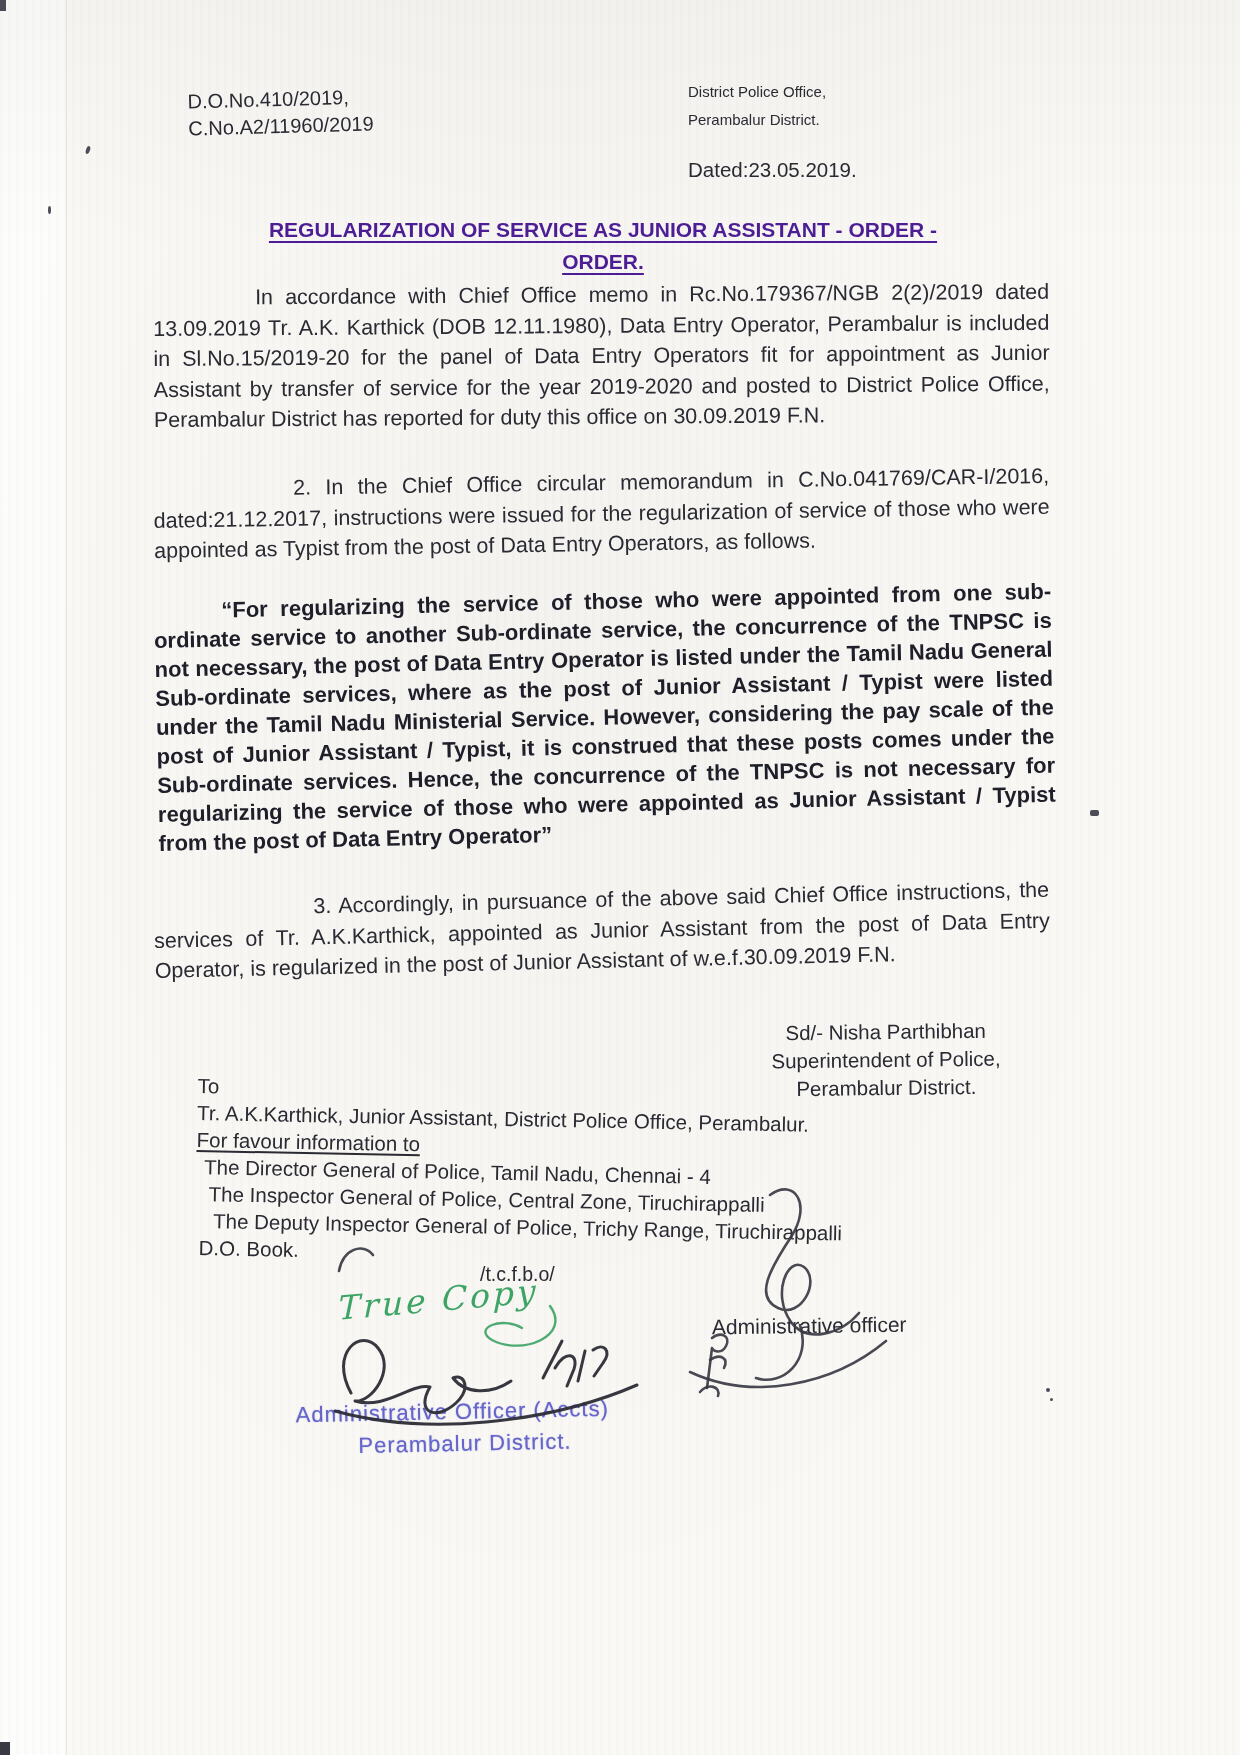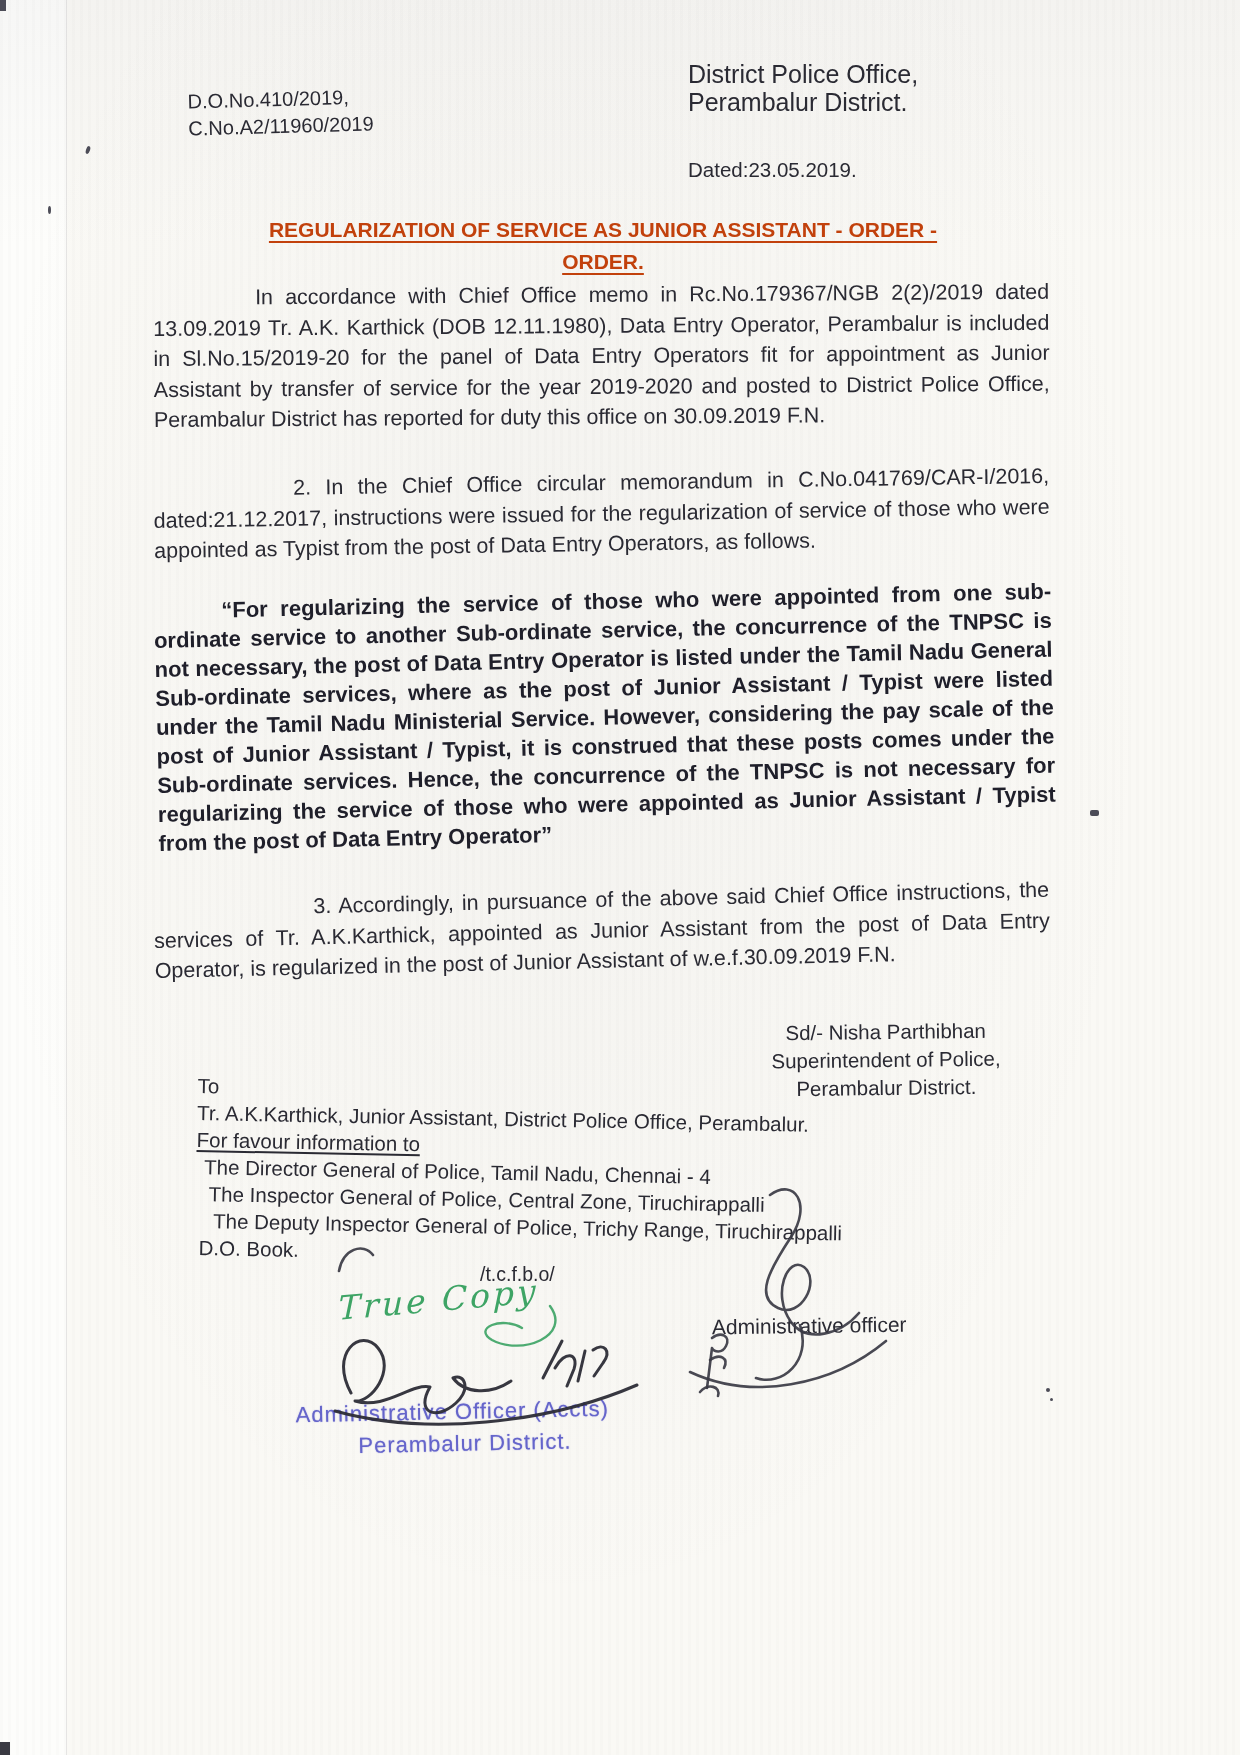--- a/index.html
+++ b/index.html
@@ -14,25 +14,25 @@
     pointer-events:none;}
   .tex2{position:absolute;inset:0;background:
     repeating-linear-gradient(90deg, rgba(0,0,0,0.013) 0 3px, transparent 3px 8px);
     pointer-events:none;}
   .edge-strip{position:absolute;left:0;top:0;width:66px;height:100%;background:#fdfdfb;}
   .edge-line{position:absolute;left:66px;top:0;width:1px;height:100%;background:rgba(110,110,125,0.12);}
   .abs{position:absolute;margin:0;}
   .speck{position:absolute;background:#4c4c57;border-radius:50%;}
 
   .hdr-ref{left:188px;top:86px;font-size:20px;line-height:27px;transform:rotate(-1.6deg);}
-  .hdr-office{left:688px;top:60px;font-size:25px;line-height:28px;}
+  .hdr-office{left:688px;top:78px;font-size:15px;line-height:28px;}
   .hdr-date{left:688px;top:158px;font-size:20.5px;}
 
   .title{left:153px;top:214px;width:900px;text-align:center;font-weight:bold;
-         font-size:21px;line-height:32px;color:#c2410c;}
+         font-size:21px;line-height:32px;color:#4c1d95;}
   .title-line{text-decoration:underline;text-underline-offset:4px;text-decoration-thickness:2px;}
 
   .para{left:153px;width:896px;font-size:21.5px;line-height:30.5px;text-align:justify;color:#2a2a33;}
   .p1{top:283px;text-indent:102px;transform:rotate(-0.4deg);transform-origin:left top;}
   .p2{top:475px;text-indent:140px;transform:rotate(-0.9deg);transform-origin:left top;}
   .quote{top:597px;width:898px;font-weight:bold;font-size:22px;line-height:29px;
          text-indent:68px;color:#1f1f2a;transform:rotate(-1.3deg);transform-origin:left top;}
   .p4{top:895px;text-indent:160px;transform:rotate(-1.3deg);transform-origin:left top;}
 
   .sig-block{left:740px;top:1018px;width:292px;text-align:center;font-size:20.5px;

